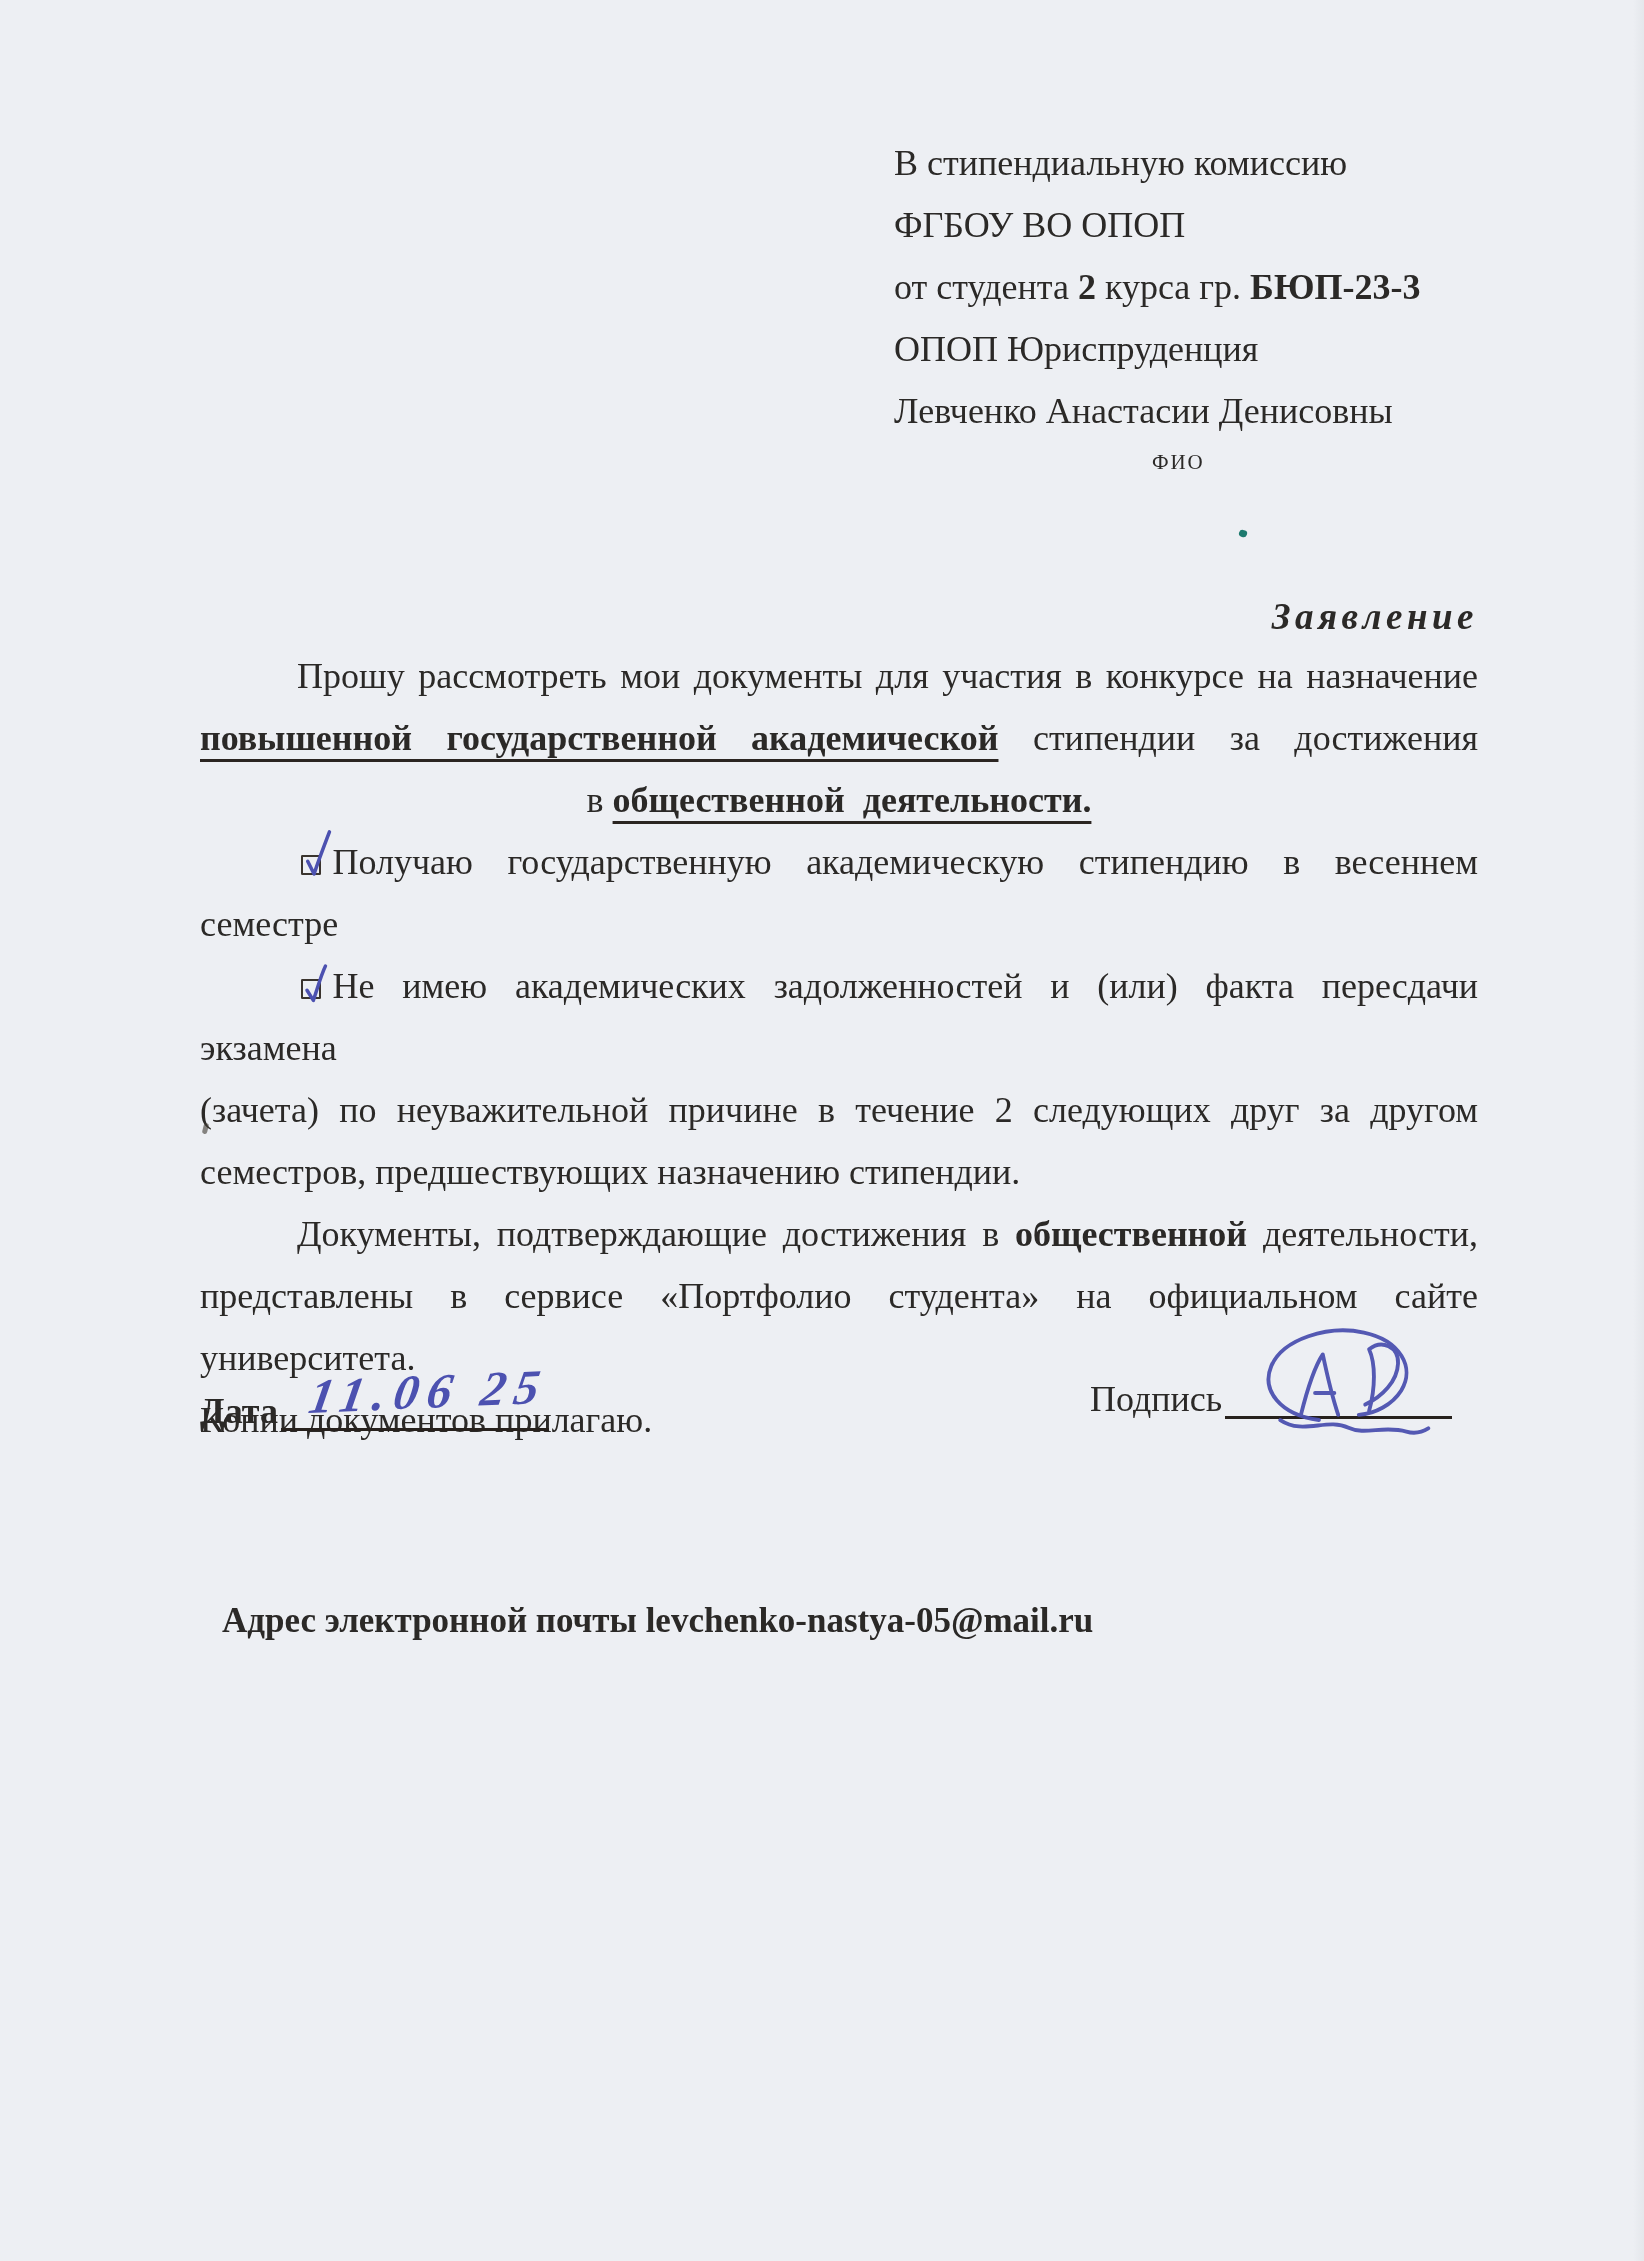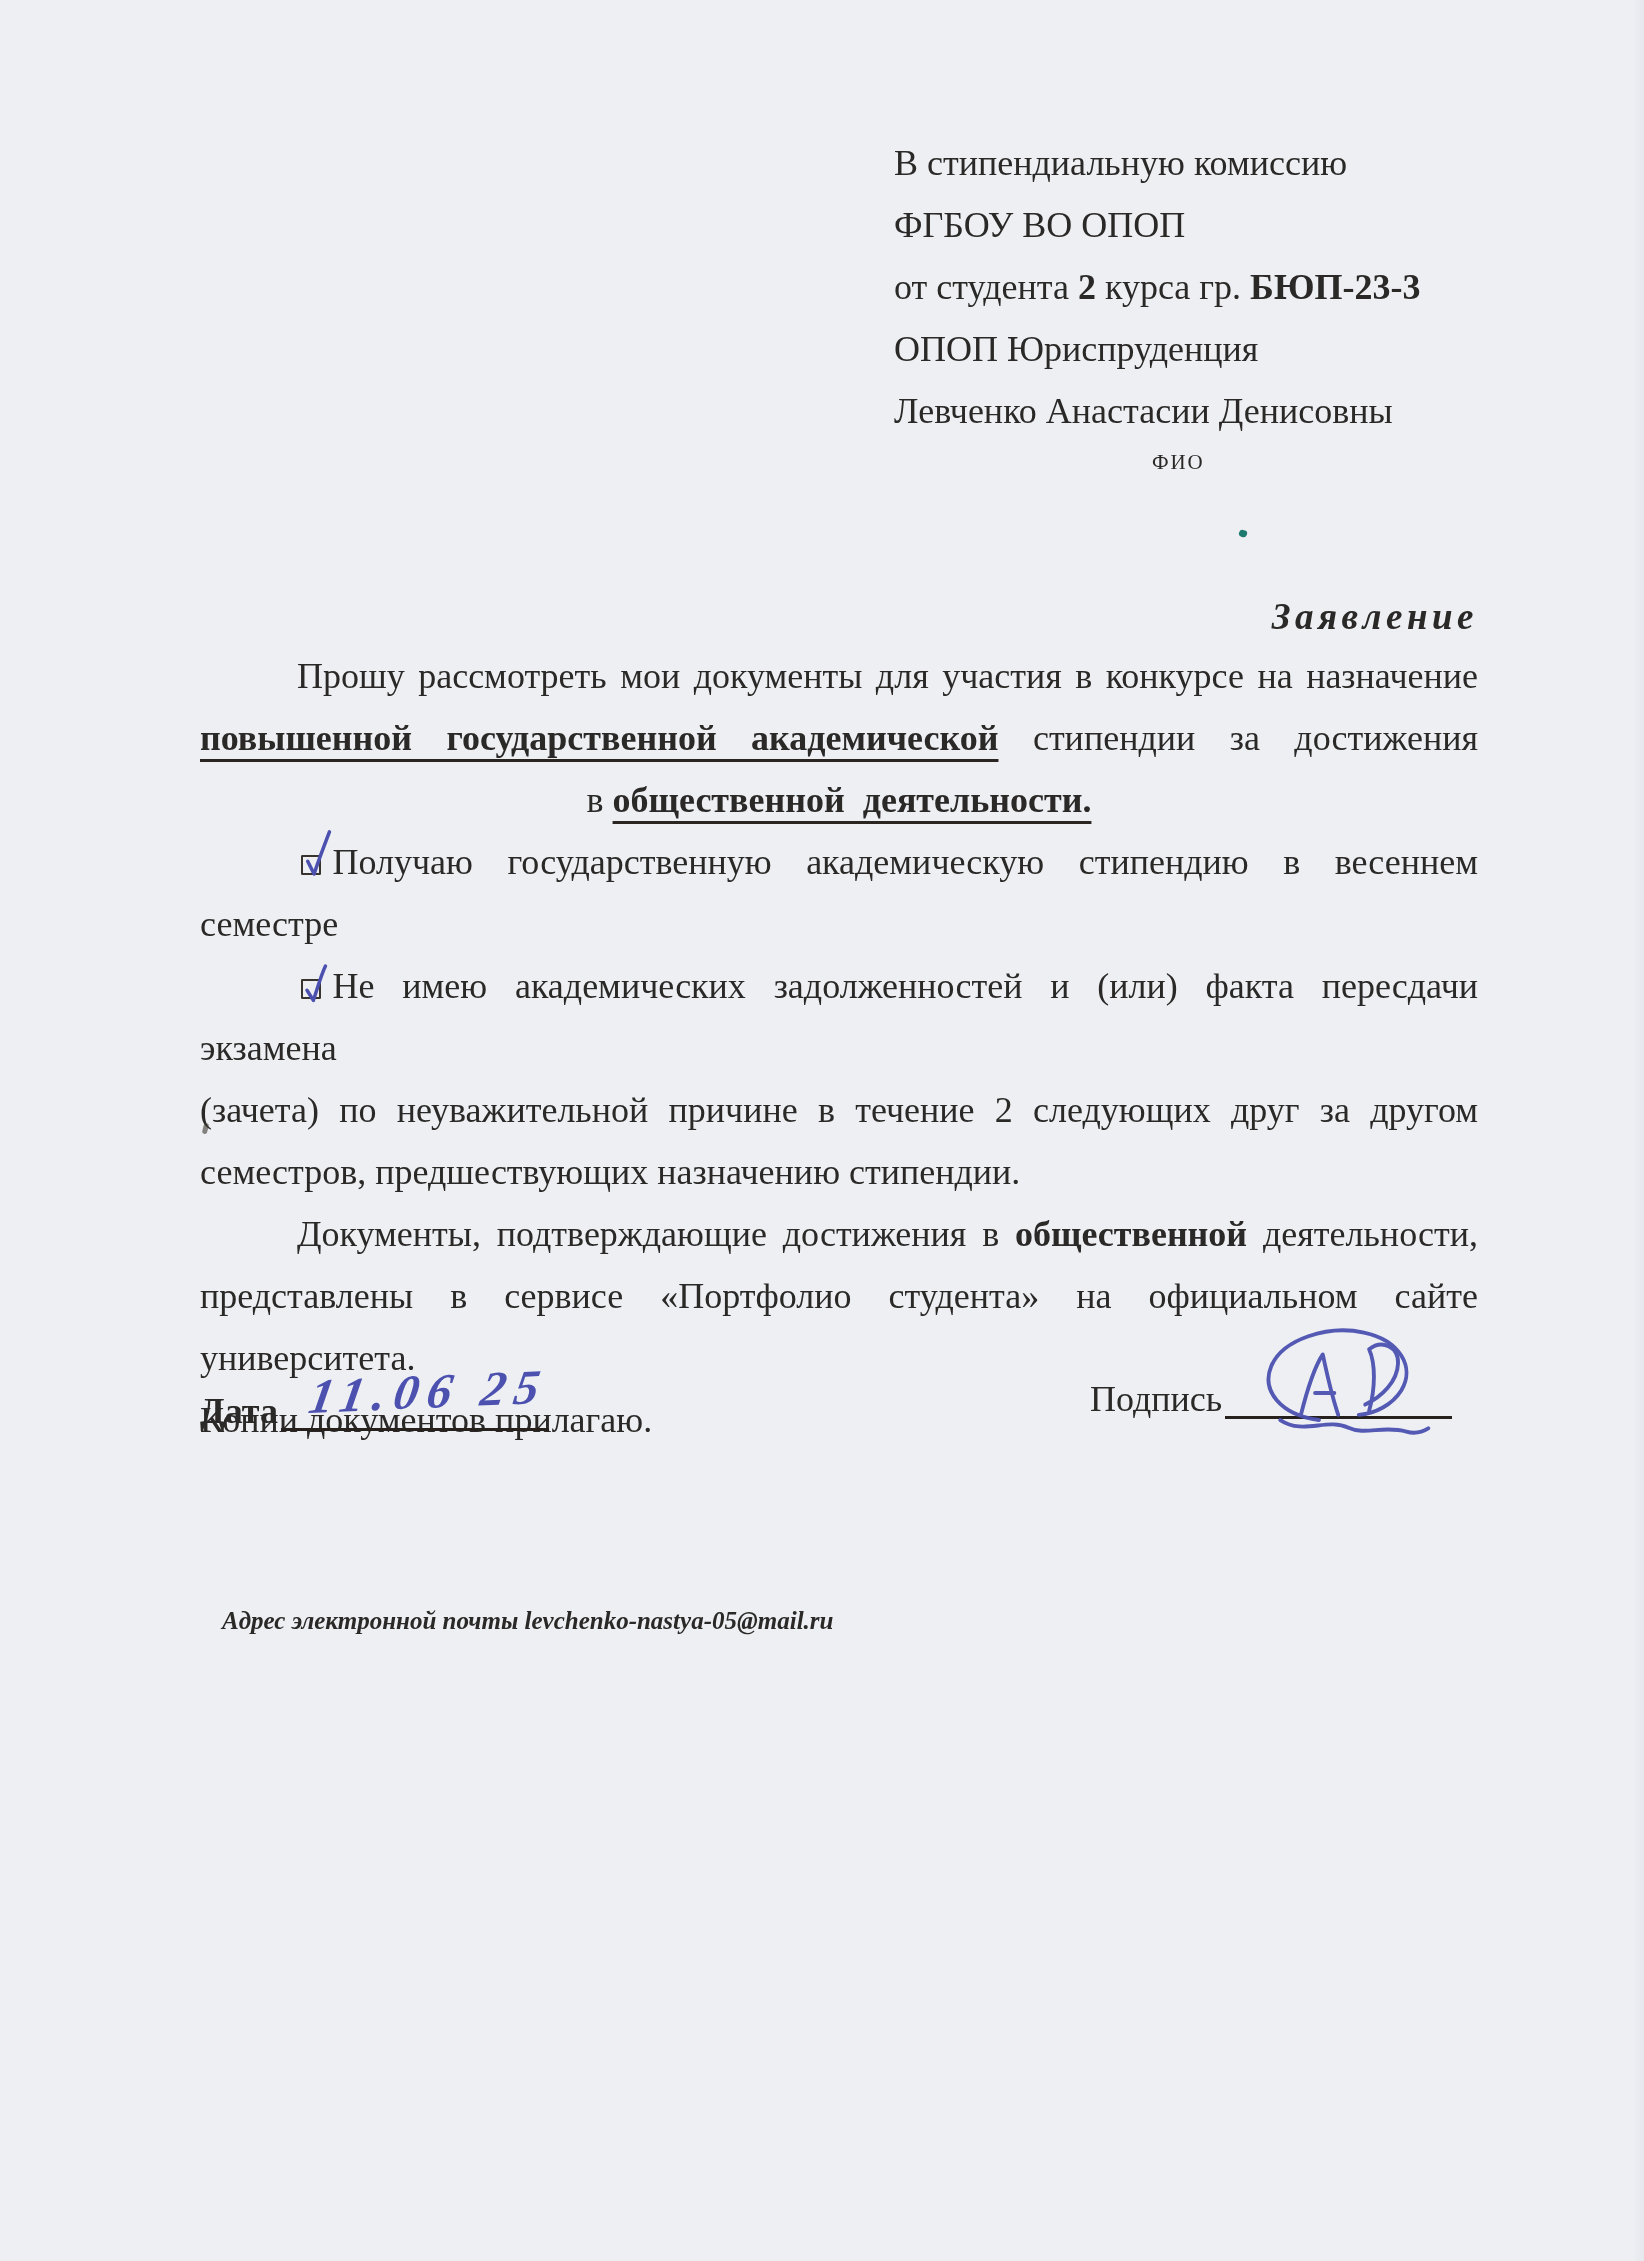--- a/index.html
+++ b/index.html
@@ -119,22 +119,21 @@
     width: 193px;
     height: 123px;
     overflow: visible;
     color: #4c51b0;
   }
   
   .footer {
     position: absolute;
     left: 222px;
     top: 1600px;
-    font-size: 25px;
-    font-style: italic;
+    font-size: 35px;
     font-weight: 700;
     line-height: 41px;
     white-space: nowrap;
   }
   
   .teal-dot {
     position: absolute;
     left: 1239px; top: 530px;
     width: 7.7px; height: 7px;
     background: #1d7a6e;

